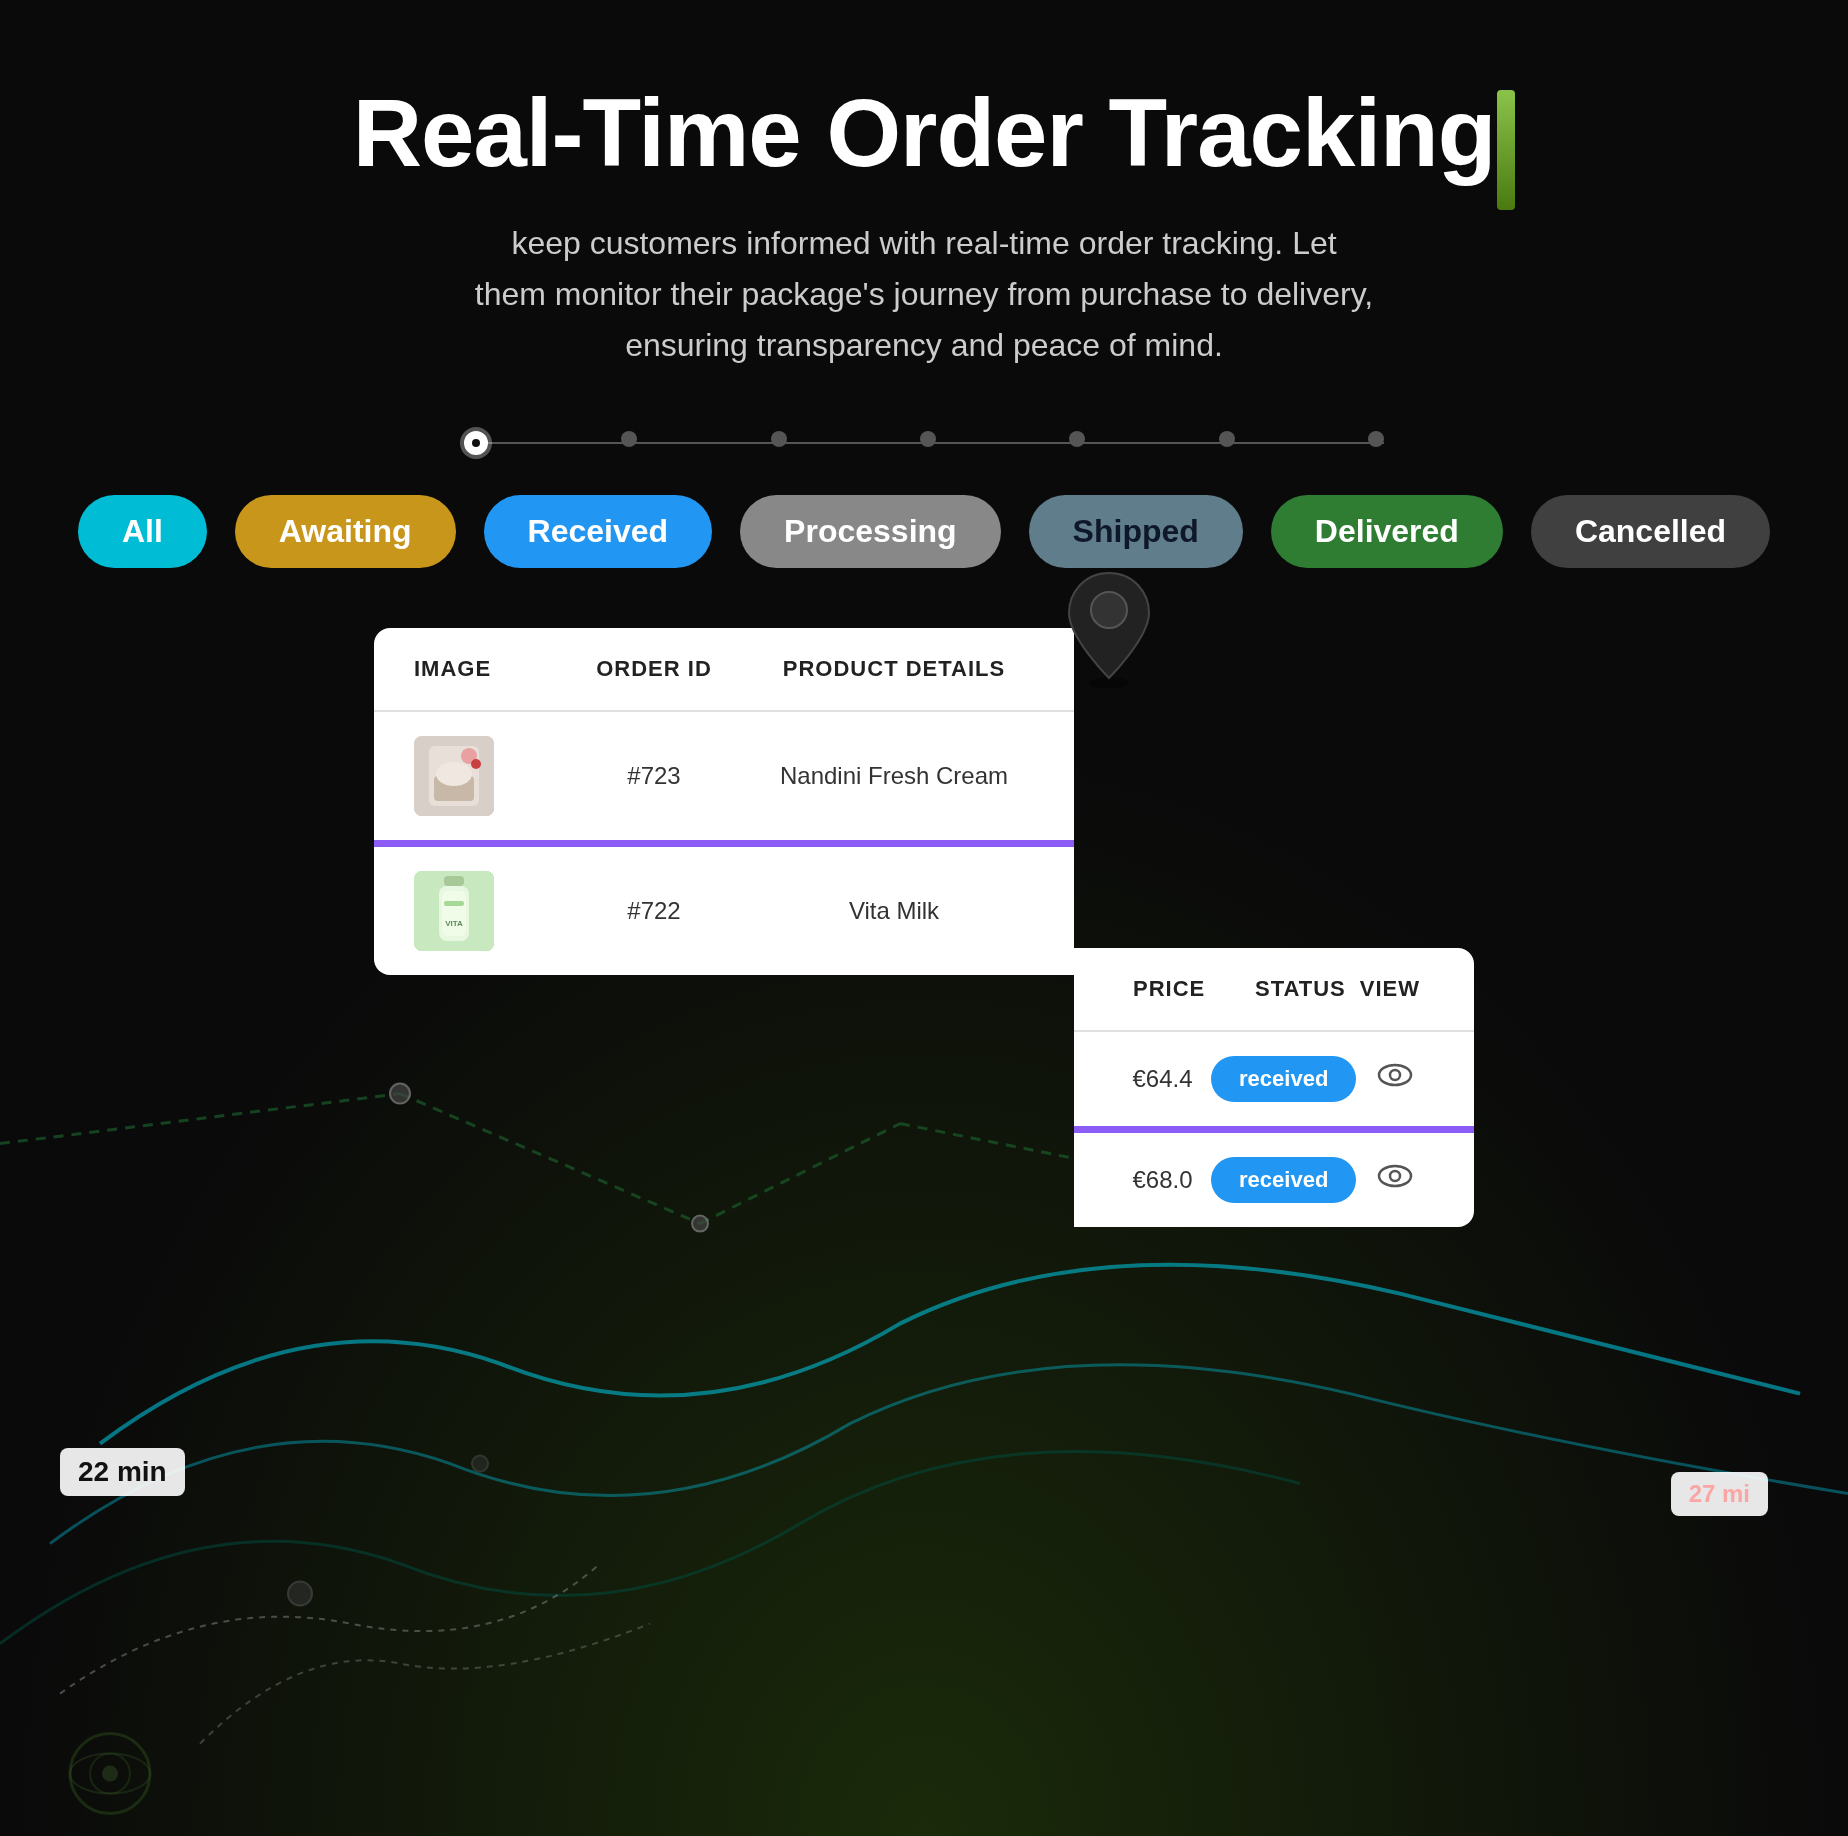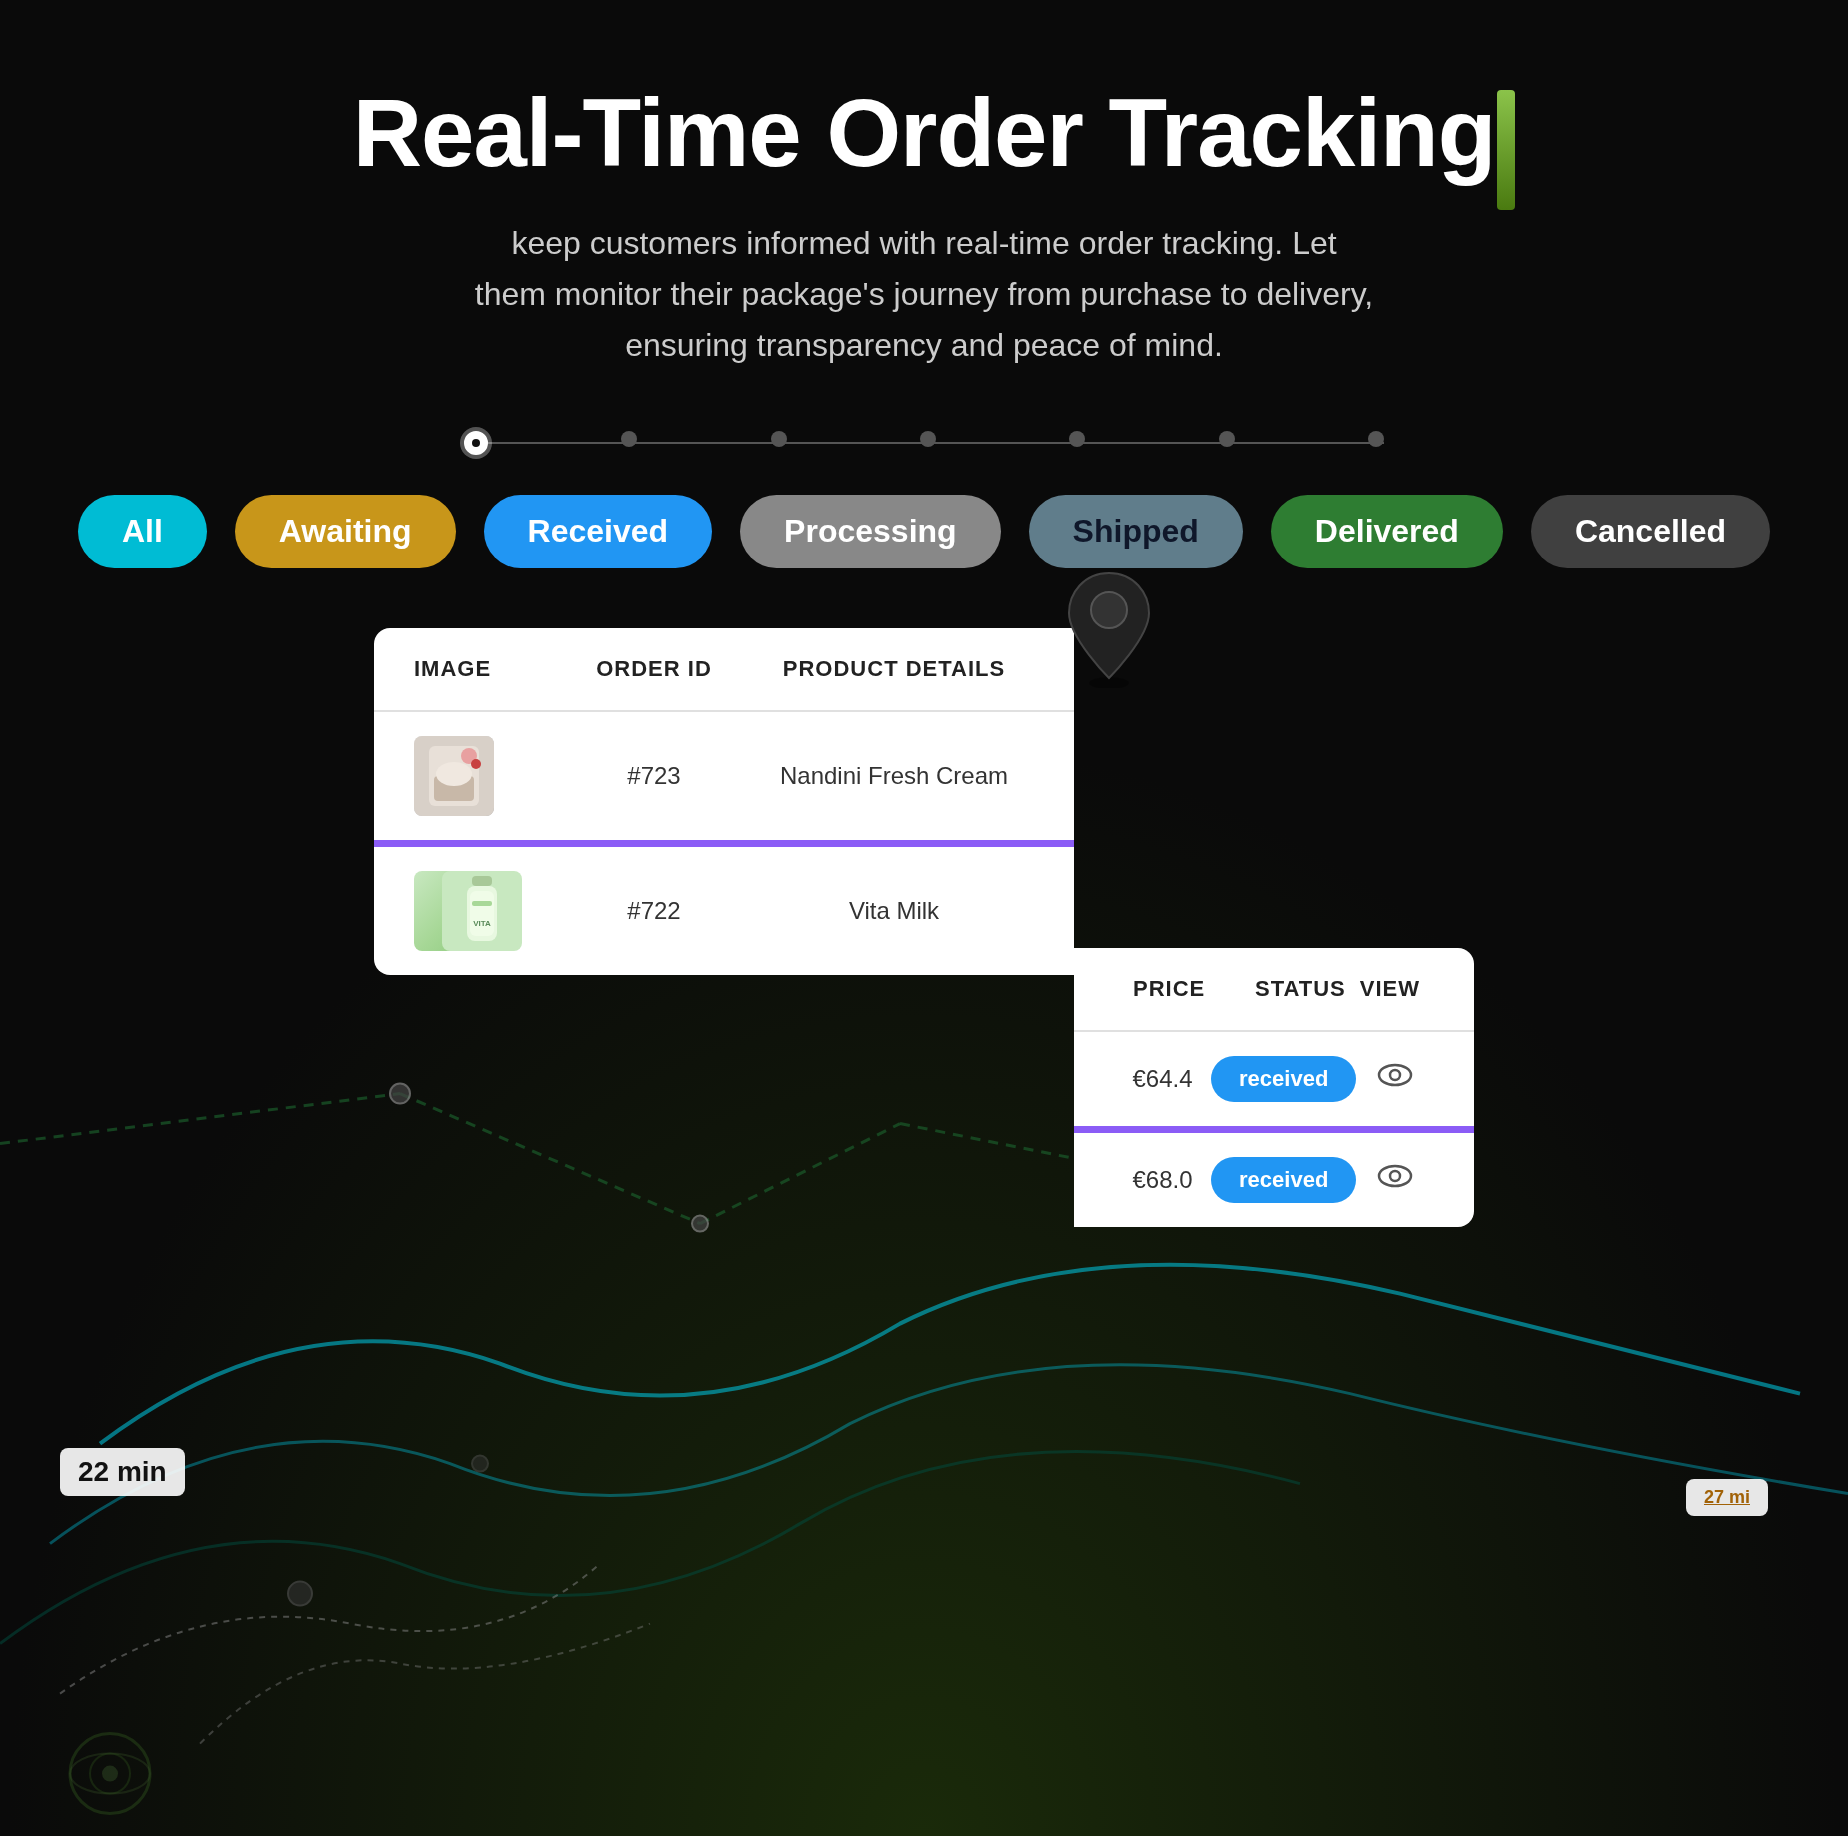--- a/index.html
+++ b/index.html
@@ -196,21 +196,20 @@
       position: relative;
     }
 
     
     .img-milk {
       width: 80px;
       height: 80px;
       background: linear-gradient(135deg, #c8e8c0 0%, #a8d898 50%, #88c878 100%);
       border-radius: 8px;
       position: relative;
-      padding-left: 28px;
     }
 
     .cell-value {
       font-size: 24px;
       color: #333;
     }
 
     .status-badge {
       display: inline-block;
       padding: 10px 28px;
@@ -239,27 +238,26 @@
       font-size: 28px;
       font-weight: 600;
       z-index: 5;
     }
 
     .distance-label2 {
       position: absolute;
       bottom: 320px;
       right: 80px;
       background: rgba(255,255,255,0.9);
-      color: #a16207;
+      color: #fca5a5;
       padding: 8px 18px;
       border-radius: 8px;
-      font-size: 18px;
+      font-size: 24px;
       font-weight: 600;
       z-index: 5;
-      text-decoration: underline;
     }
 
     
     .map-svg {
       position: absolute;
       bottom: 0;
       left: 0;
       width: 100%;
       height: 70%;
       z-index: 1;

